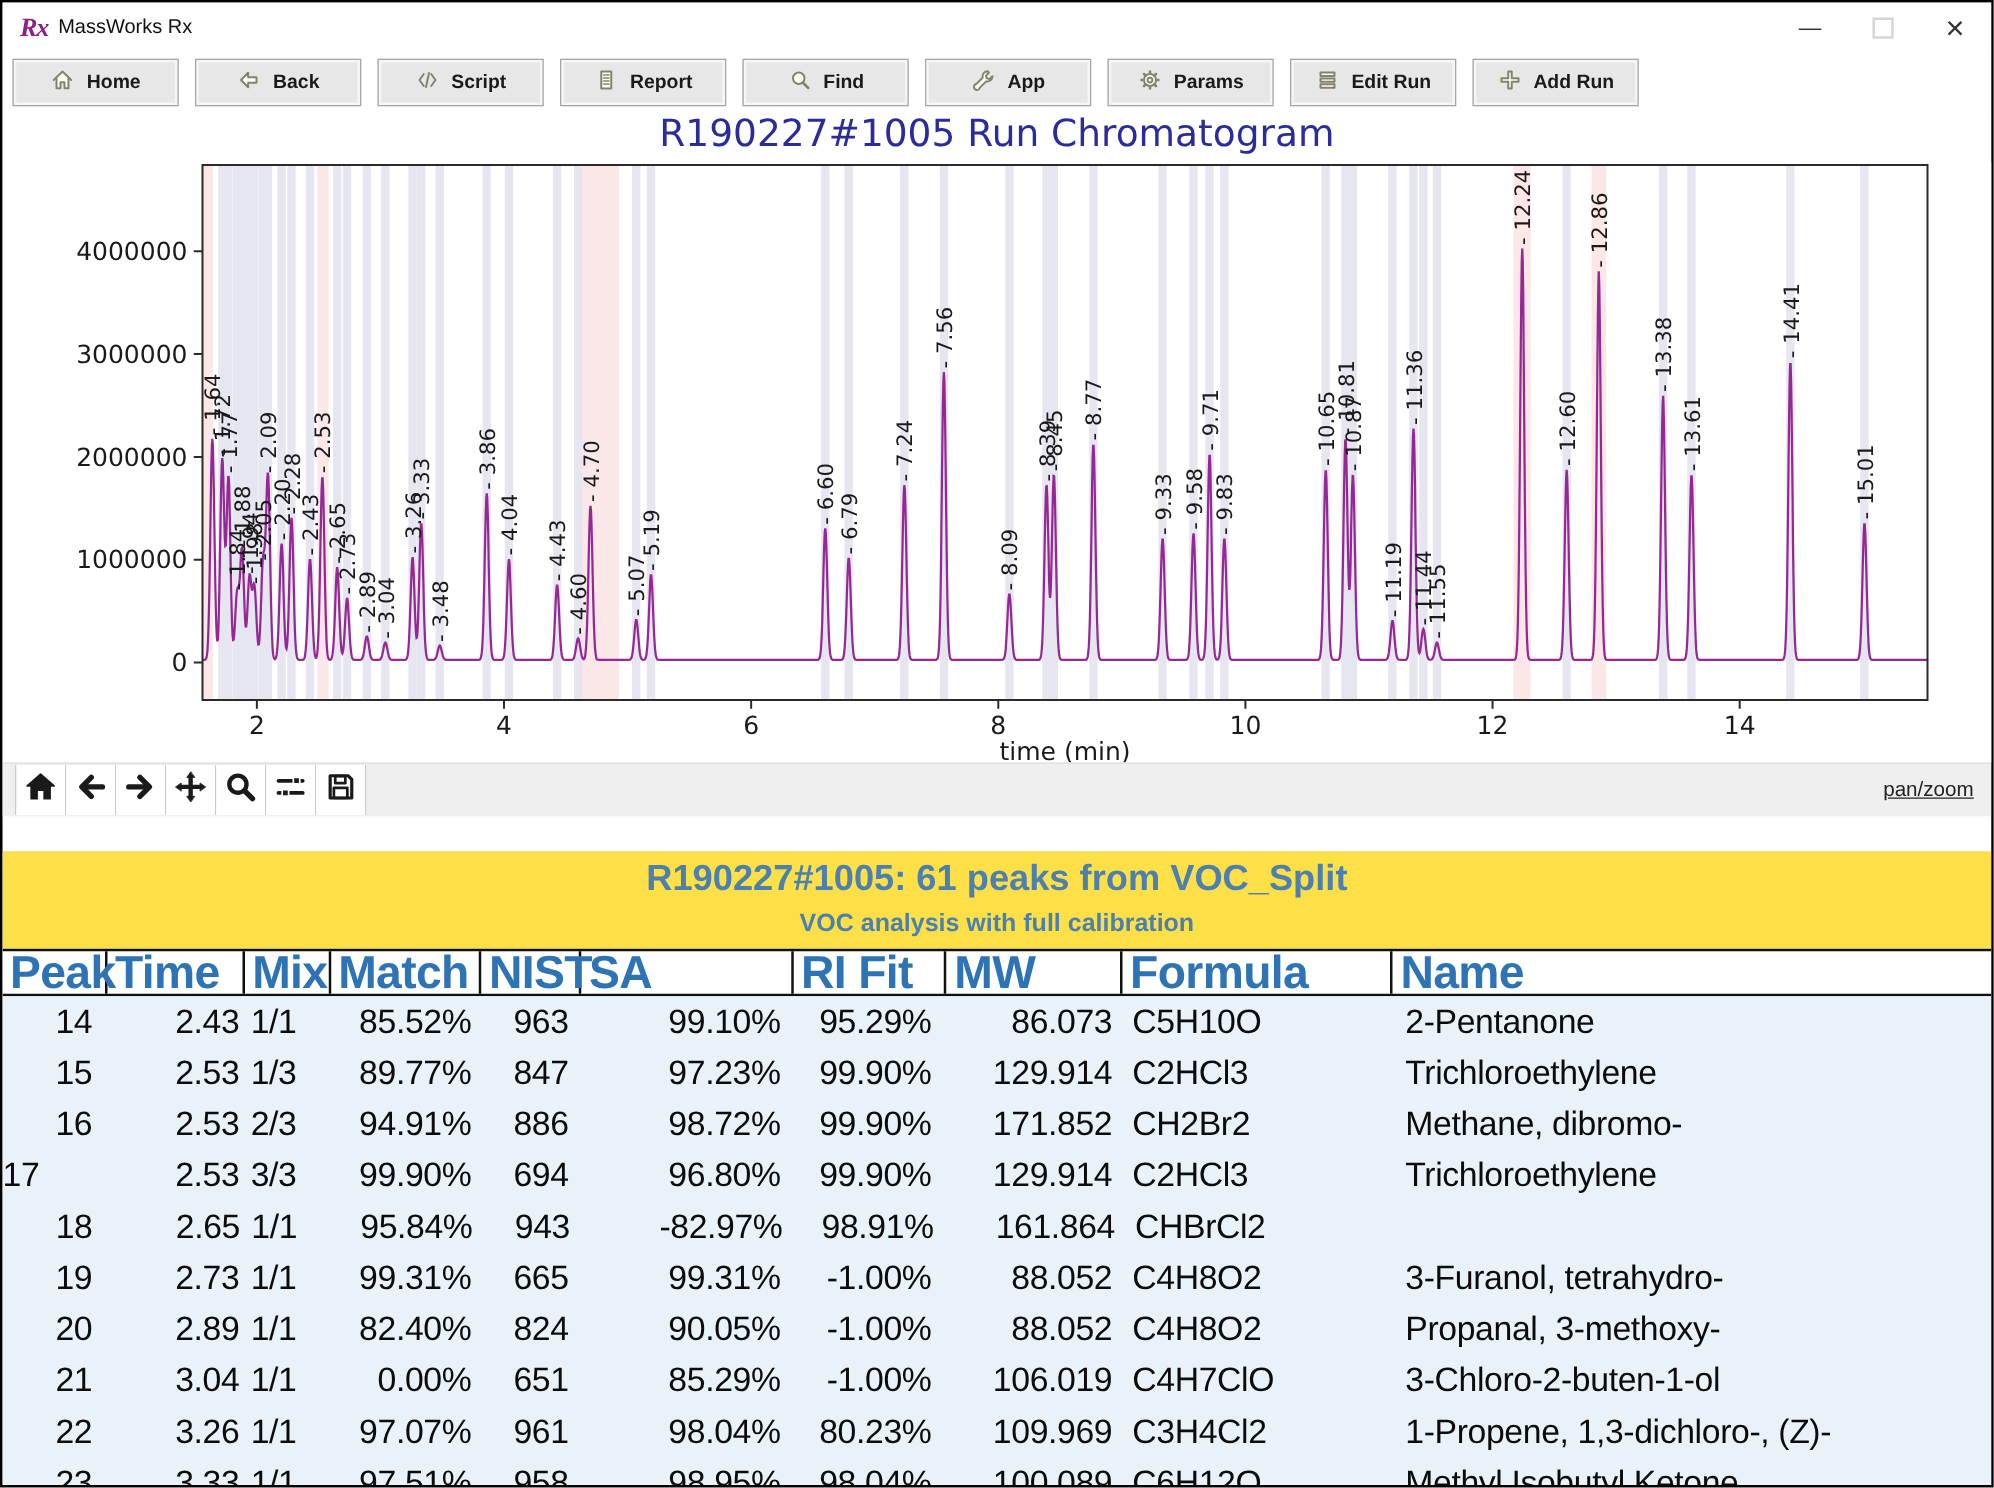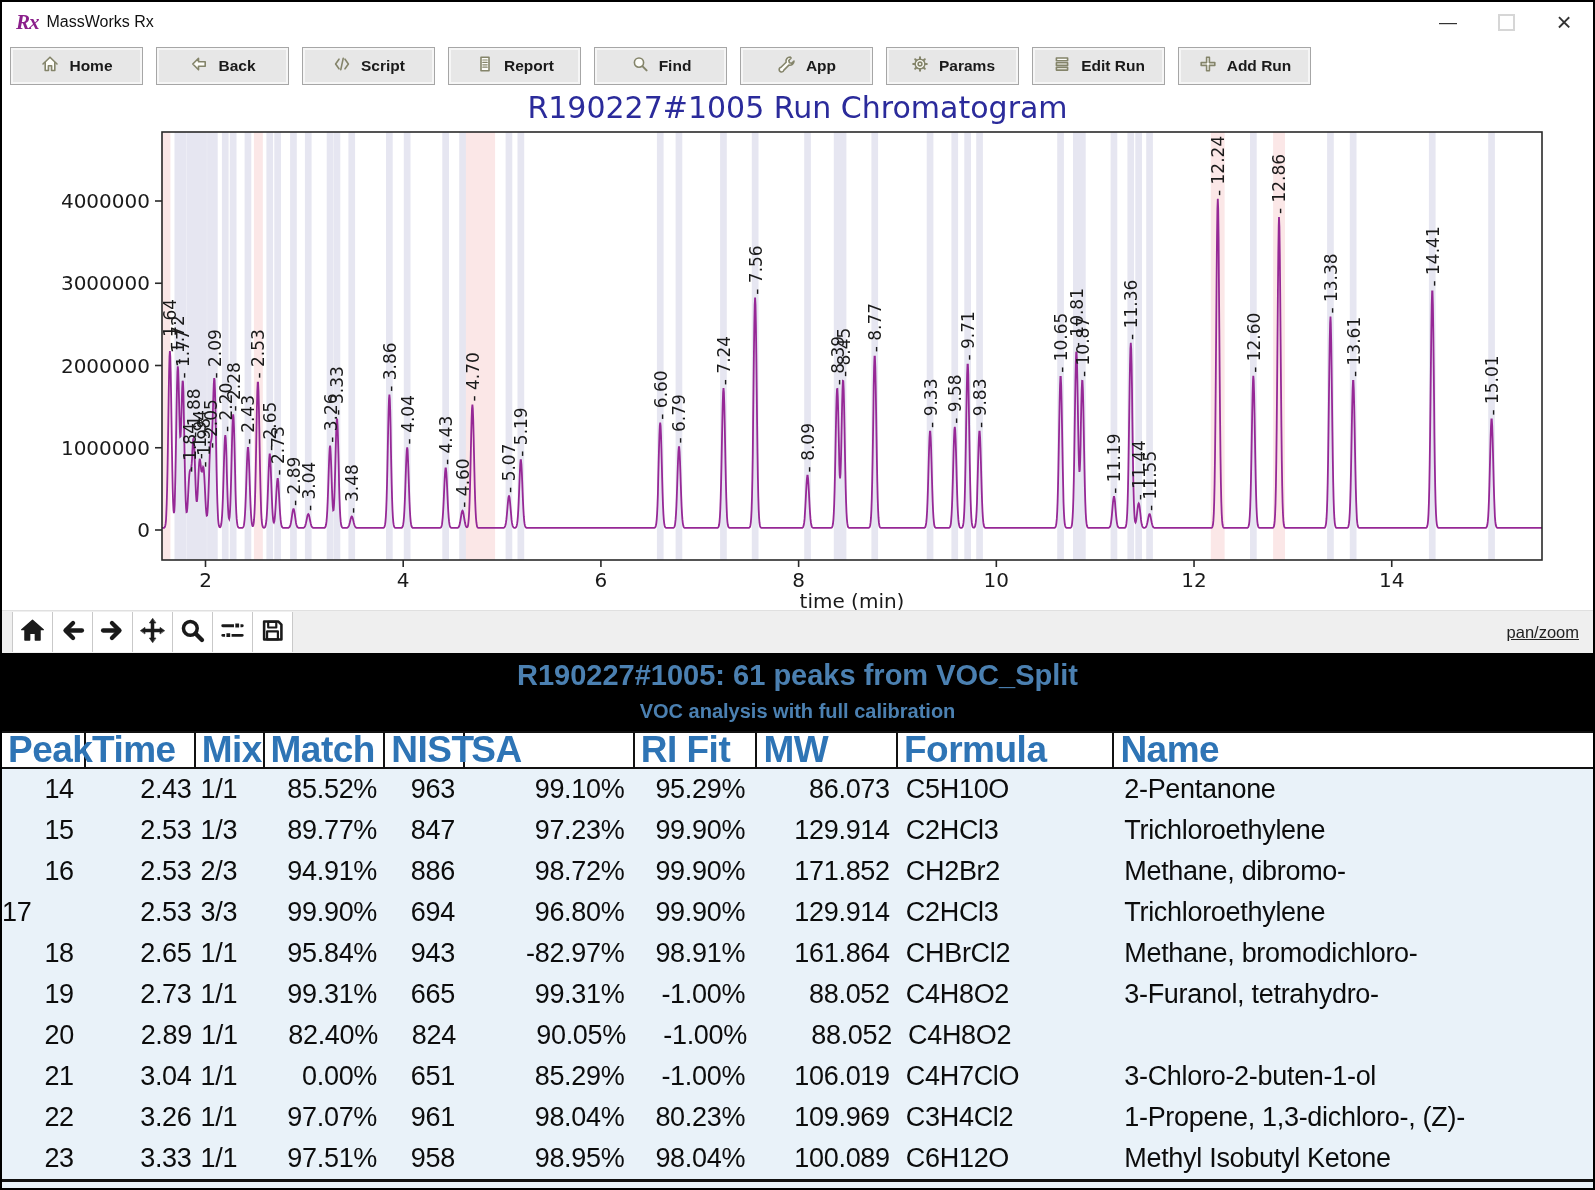--- a/index.html
+++ b/index.html
@@ -33,22 +33,22 @@
   #chart{display:block;background:#fff;flex:0 0 480px;}
   
   .navbar{height:42px;flex:0 0 42px;background:#efefef;display:flex;align-items:center;
           padding-left:10px;border-top:1px solid #e0e0e0;}
   .navicons{display:flex;height:40px;}
   .nbtn{width:39px;height:40px;background:#fff;border-right:1px solid #c9c9c9;
         display:flex;align-items:center;justify-content:center;}
   .nbtn:first-child{border-left:1px solid #c9c9c9;}
   .mode{margin-left:auto;padding-right:14px;font-size:16.5px;color:#222;text-decoration:underline;}
   
-  .results-titles{height:78px;flex:0 0 78px;background:#000000;text-align:center;
-                  color:#4b80b1;font-weight:bold;}
+  .results-titles{height:78px;flex:0 0 78px;background:#fde047;text-align:center;
+                  color:#4b80b1;font-weight:bold;margin-top:28px;}
   .rline1{font-size:29px;padding-top:4px;line-height:36px;}
   .rline2{font-size:20px;line-height:36px;}
   
   .thead{height:38px;flex:0 0 38px;display:flex;background:#fff;
          border-top:2px solid #111;border-bottom:2px solid #111;box-sizing:border-box;}
   .hcell{height:100%;display:flex;align-items:center;box-sizing:border-box;
          border-right:2px solid #111;padding-left:6px;
          font-size:37px;font-weight:bold;color:#2e74b5;letter-spacing:-0.5px;}
   .hcell:last-child{border-right:none;}
   .tbody{flex:0 0 410px;background:#e9f2f9;}
@@ -415,21 +415,20 @@
       <div class="trow">
         <div class="tcell" style="width: 84px; text-align: right; padding-right: 12px; padding-left: 0px;">18</div>
         <div class="tcell" style="width: 110px; text-align: right; padding-right: 4px; padding-left: 0px;">2.65</div>
         <div class="tcell" style="width: 69px; text-align: left; padding-right: 0px; padding-left: 5px;">1/1</div>
         <div class="tcell" style="width: 121px; text-align: right; padding-right: 8px; padding-left: 0px;">95.84%</div>
         <div class="tcell" style="width: 80px; text-align: right; padding-right: 10px; padding-left: 0px;">943</div>
         <div class="tcell" style="width: 170px; text-align: right; padding-right: 10px; padding-left: 0px;">-82.97%</div>
         <div class="tcell" style="width: 123px; text-align: right; padding-right: 12px; padding-left: 0px;">98.91%</div>
         <div class="tcell" style="width: 141px; text-align: right; padding-right: 8px; padding-left: 0px;">161.864</div>
         <div class="tcell" style="width: 217px; text-align: left; padding-right: 0px; padding-left: 8px;">CHBrCl2</div>
-        <div class="tcell" style="width: 480px; text-align: left; padding-right: 0px; padding-left: 10px;">Methane, bromodichloro-</div>
       </div>
       <div class="trow">
         <div class="tcell" style="width: 84px; text-align: right; padding-right: 12px; padding-left: 0px;">19</div>
         <div class="tcell" style="width: 110px; text-align: right; padding-right: 4px; padding-left: 0px;">2.73</div>
         <div class="tcell" style="width: 69px; text-align: left; padding-right: 0px; padding-left: 5px;">1/1</div>
         <div class="tcell" style="width: 121px; text-align: right; padding-right: 8px; padding-left: 0px;">99.31%</div>
         <div class="tcell" style="width: 80px; text-align: right; padding-right: 10px; padding-left: 0px;">665</div>
         <div class="tcell" style="width: 170px; text-align: right; padding-right: 10px; padding-left: 0px;">99.31%</div>
         <div class="tcell" style="width: 123px; text-align: right; padding-right: 12px; padding-left: 0px;">-1.00%</div>
         <div class="tcell" style="width: 141px; text-align: right; padding-right: 8px; padding-left: 0px;">88.052</div>
@@ -439,20 +438,21 @@
       <div class="trow">
         <div class="tcell" style="width: 84px; text-align: right; padding-right: 12px; padding-left: 0px;">20</div>
         <div class="tcell" style="width: 110px; text-align: right; padding-right: 4px; padding-left: 0px;">2.89</div>
         <div class="tcell" style="width: 69px; text-align: left; padding-right: 0px; padding-left: 5px;">1/1</div>
         <div class="tcell" style="width: 121px; text-align: right; padding-right: 8px; padding-left: 0px;">82.40%</div>
         <div class="tcell" style="width: 80px; text-align: right; padding-right: 10px; padding-left: 0px;">824</div>
         <div class="tcell" style="width: 170px; text-align: right; padding-right: 10px; padding-left: 0px;">90.05%</div>
         <div class="tcell" style="width: 123px; text-align: right; padding-right: 12px; padding-left: 0px;">-1.00%</div>
         <div class="tcell" style="width: 141px; text-align: right; padding-right: 8px; padding-left: 0px;">88.052</div>
         <div class="tcell" style="width: 217px; text-align: left; padding-right: 0px; padding-left: 8px;">C4H8O2</div>
+        <div class="tcell" style="width: 480px; text-align: left; padding-right: 0px; padding-left: 10px;">Propanal, 3-methoxy-</div>
       </div>
       <div class="trow">
         <div class="tcell" style="width: 84px; text-align: right; padding-right: 12px; padding-left: 0px;">21</div>
         <div class="tcell" style="width: 110px; text-align: right; padding-right: 4px; padding-left: 0px;">3.04</div>
         <div class="tcell" style="width: 69px; text-align: left; padding-right: 0px; padding-left: 5px;">1/1</div>
         <div class="tcell" style="width: 121px; text-align: right; padding-right: 8px; padding-left: 0px;">0.00%</div>
         <div class="tcell" style="width: 80px; text-align: right; padding-right: 10px; padding-left: 0px;">651</div>
         <div class="tcell" style="width: 170px; text-align: right; padding-right: 10px; padding-left: 0px;">85.29%</div>
         <div class="tcell" style="width: 123px; text-align: right; padding-right: 12px; padding-left: 0px;">-1.00%</div>
         <div class="tcell" style="width: 141px; text-align: right; padding-right: 8px; padding-left: 0px;">106.019</div>

